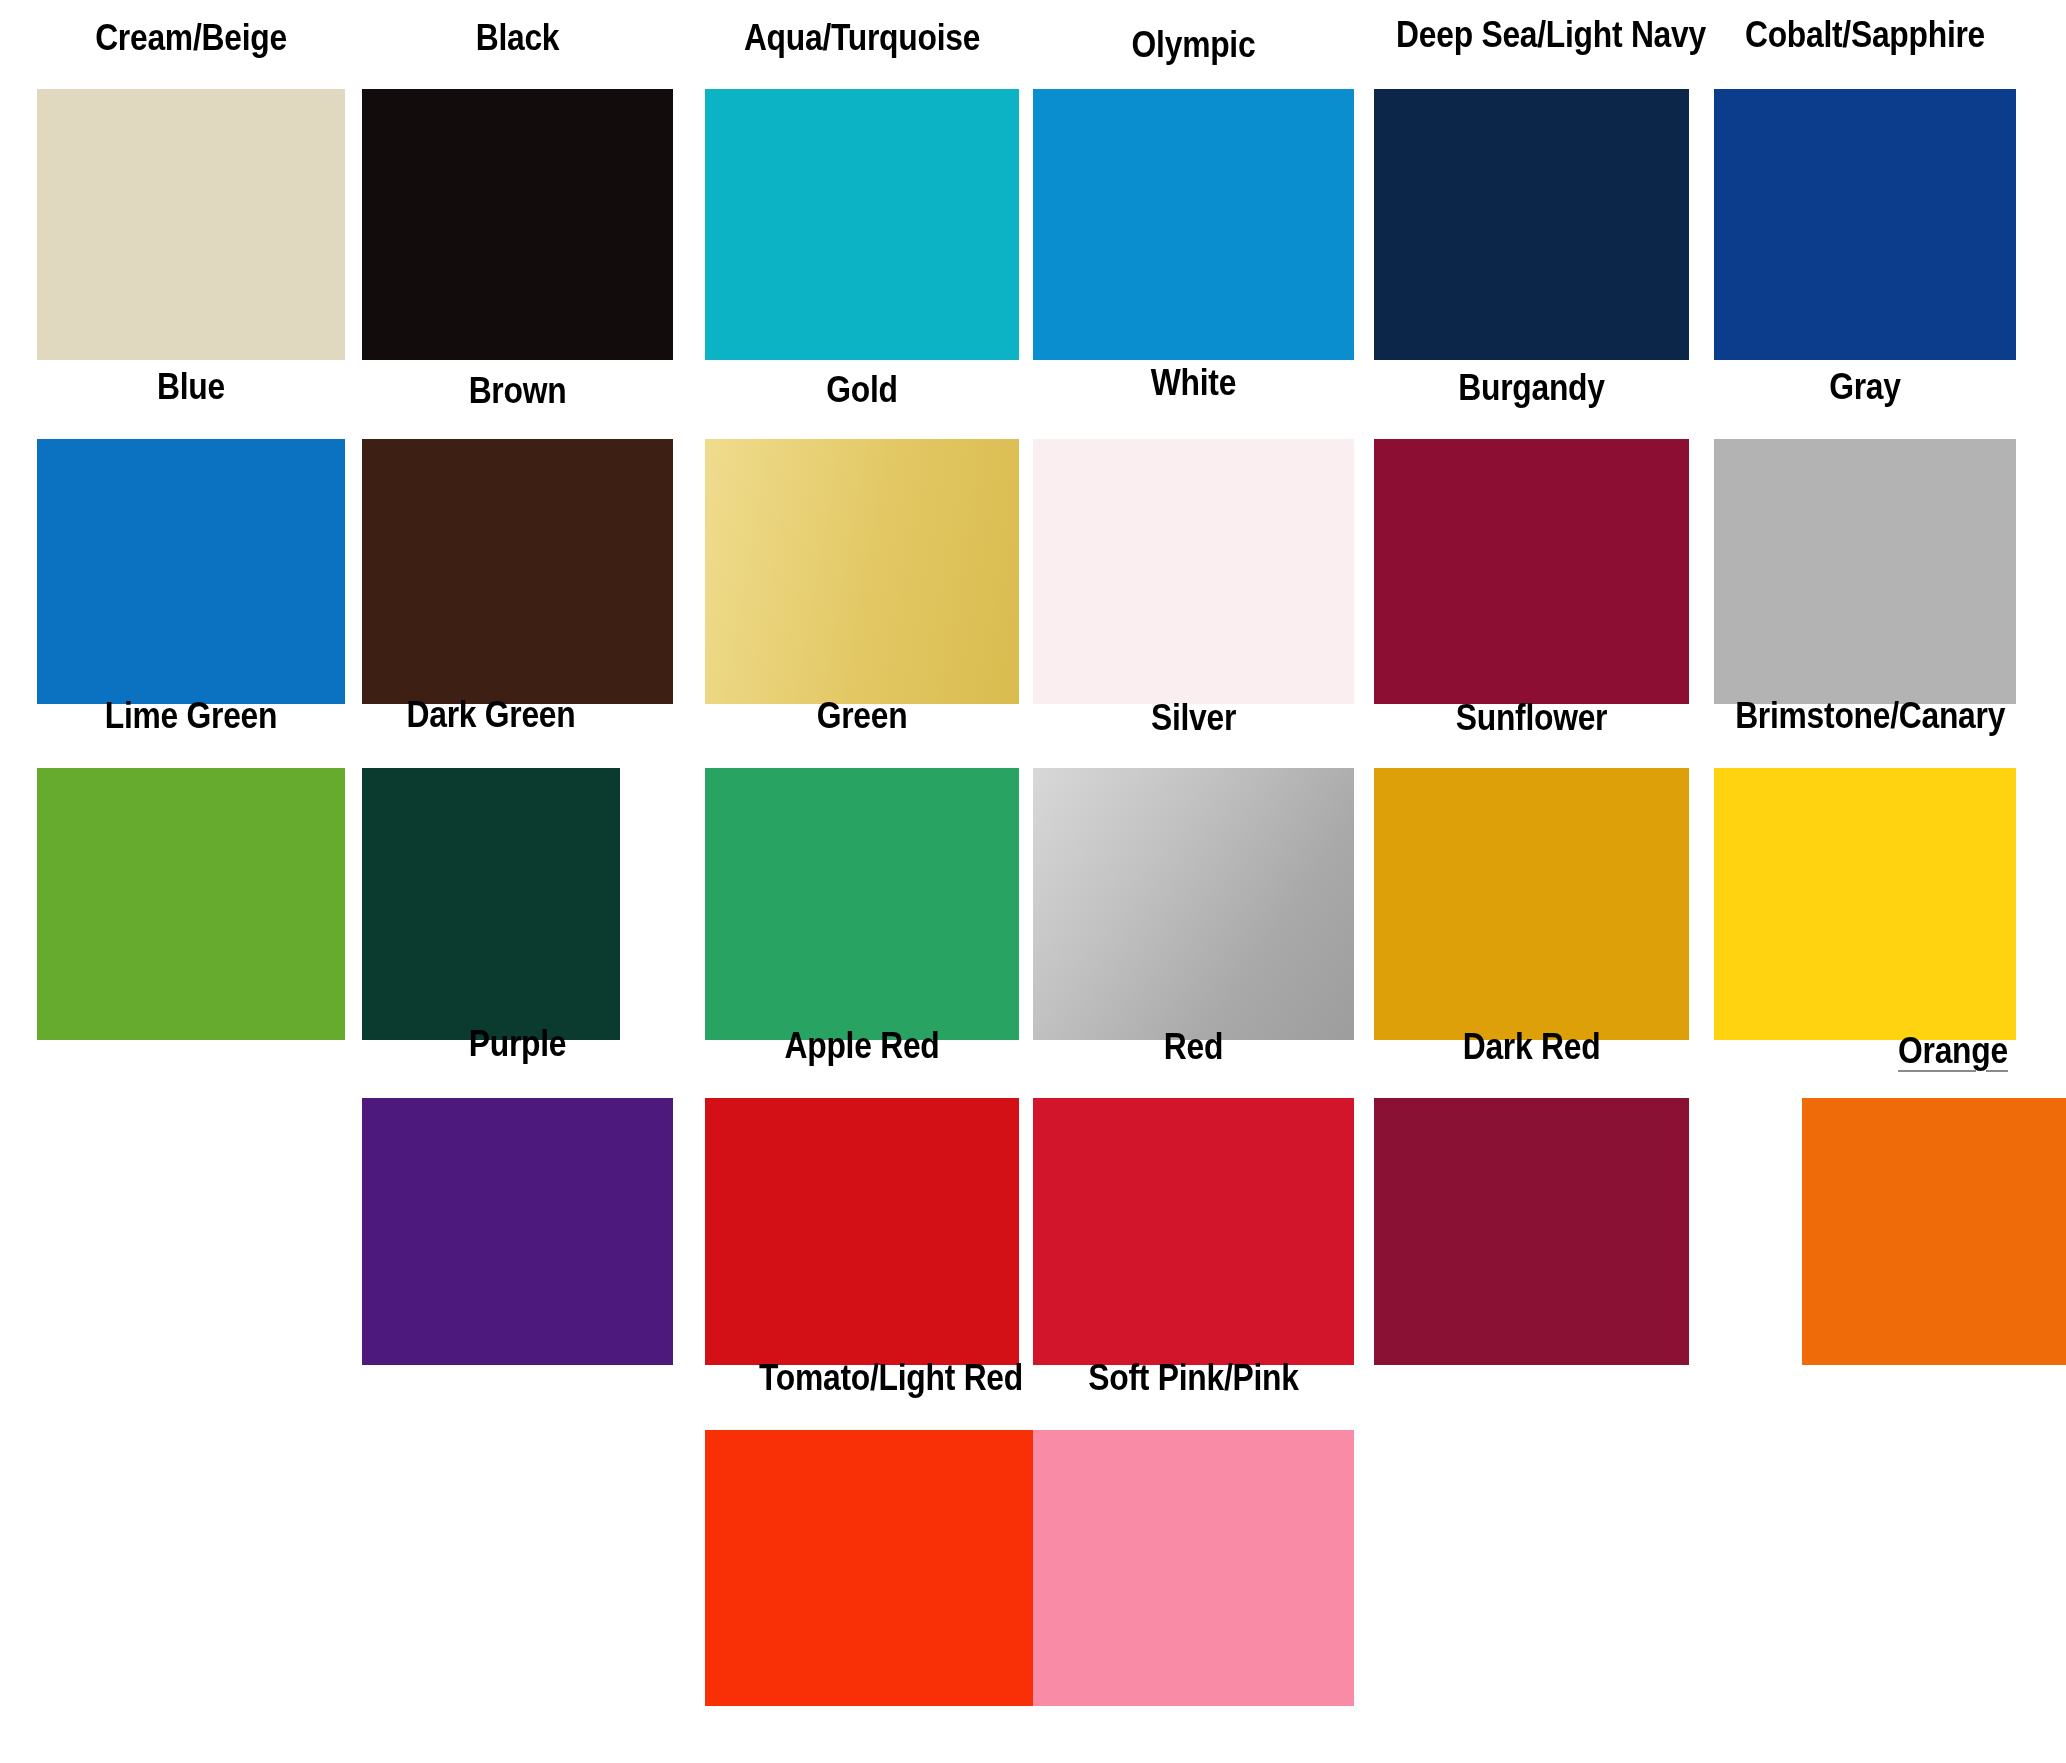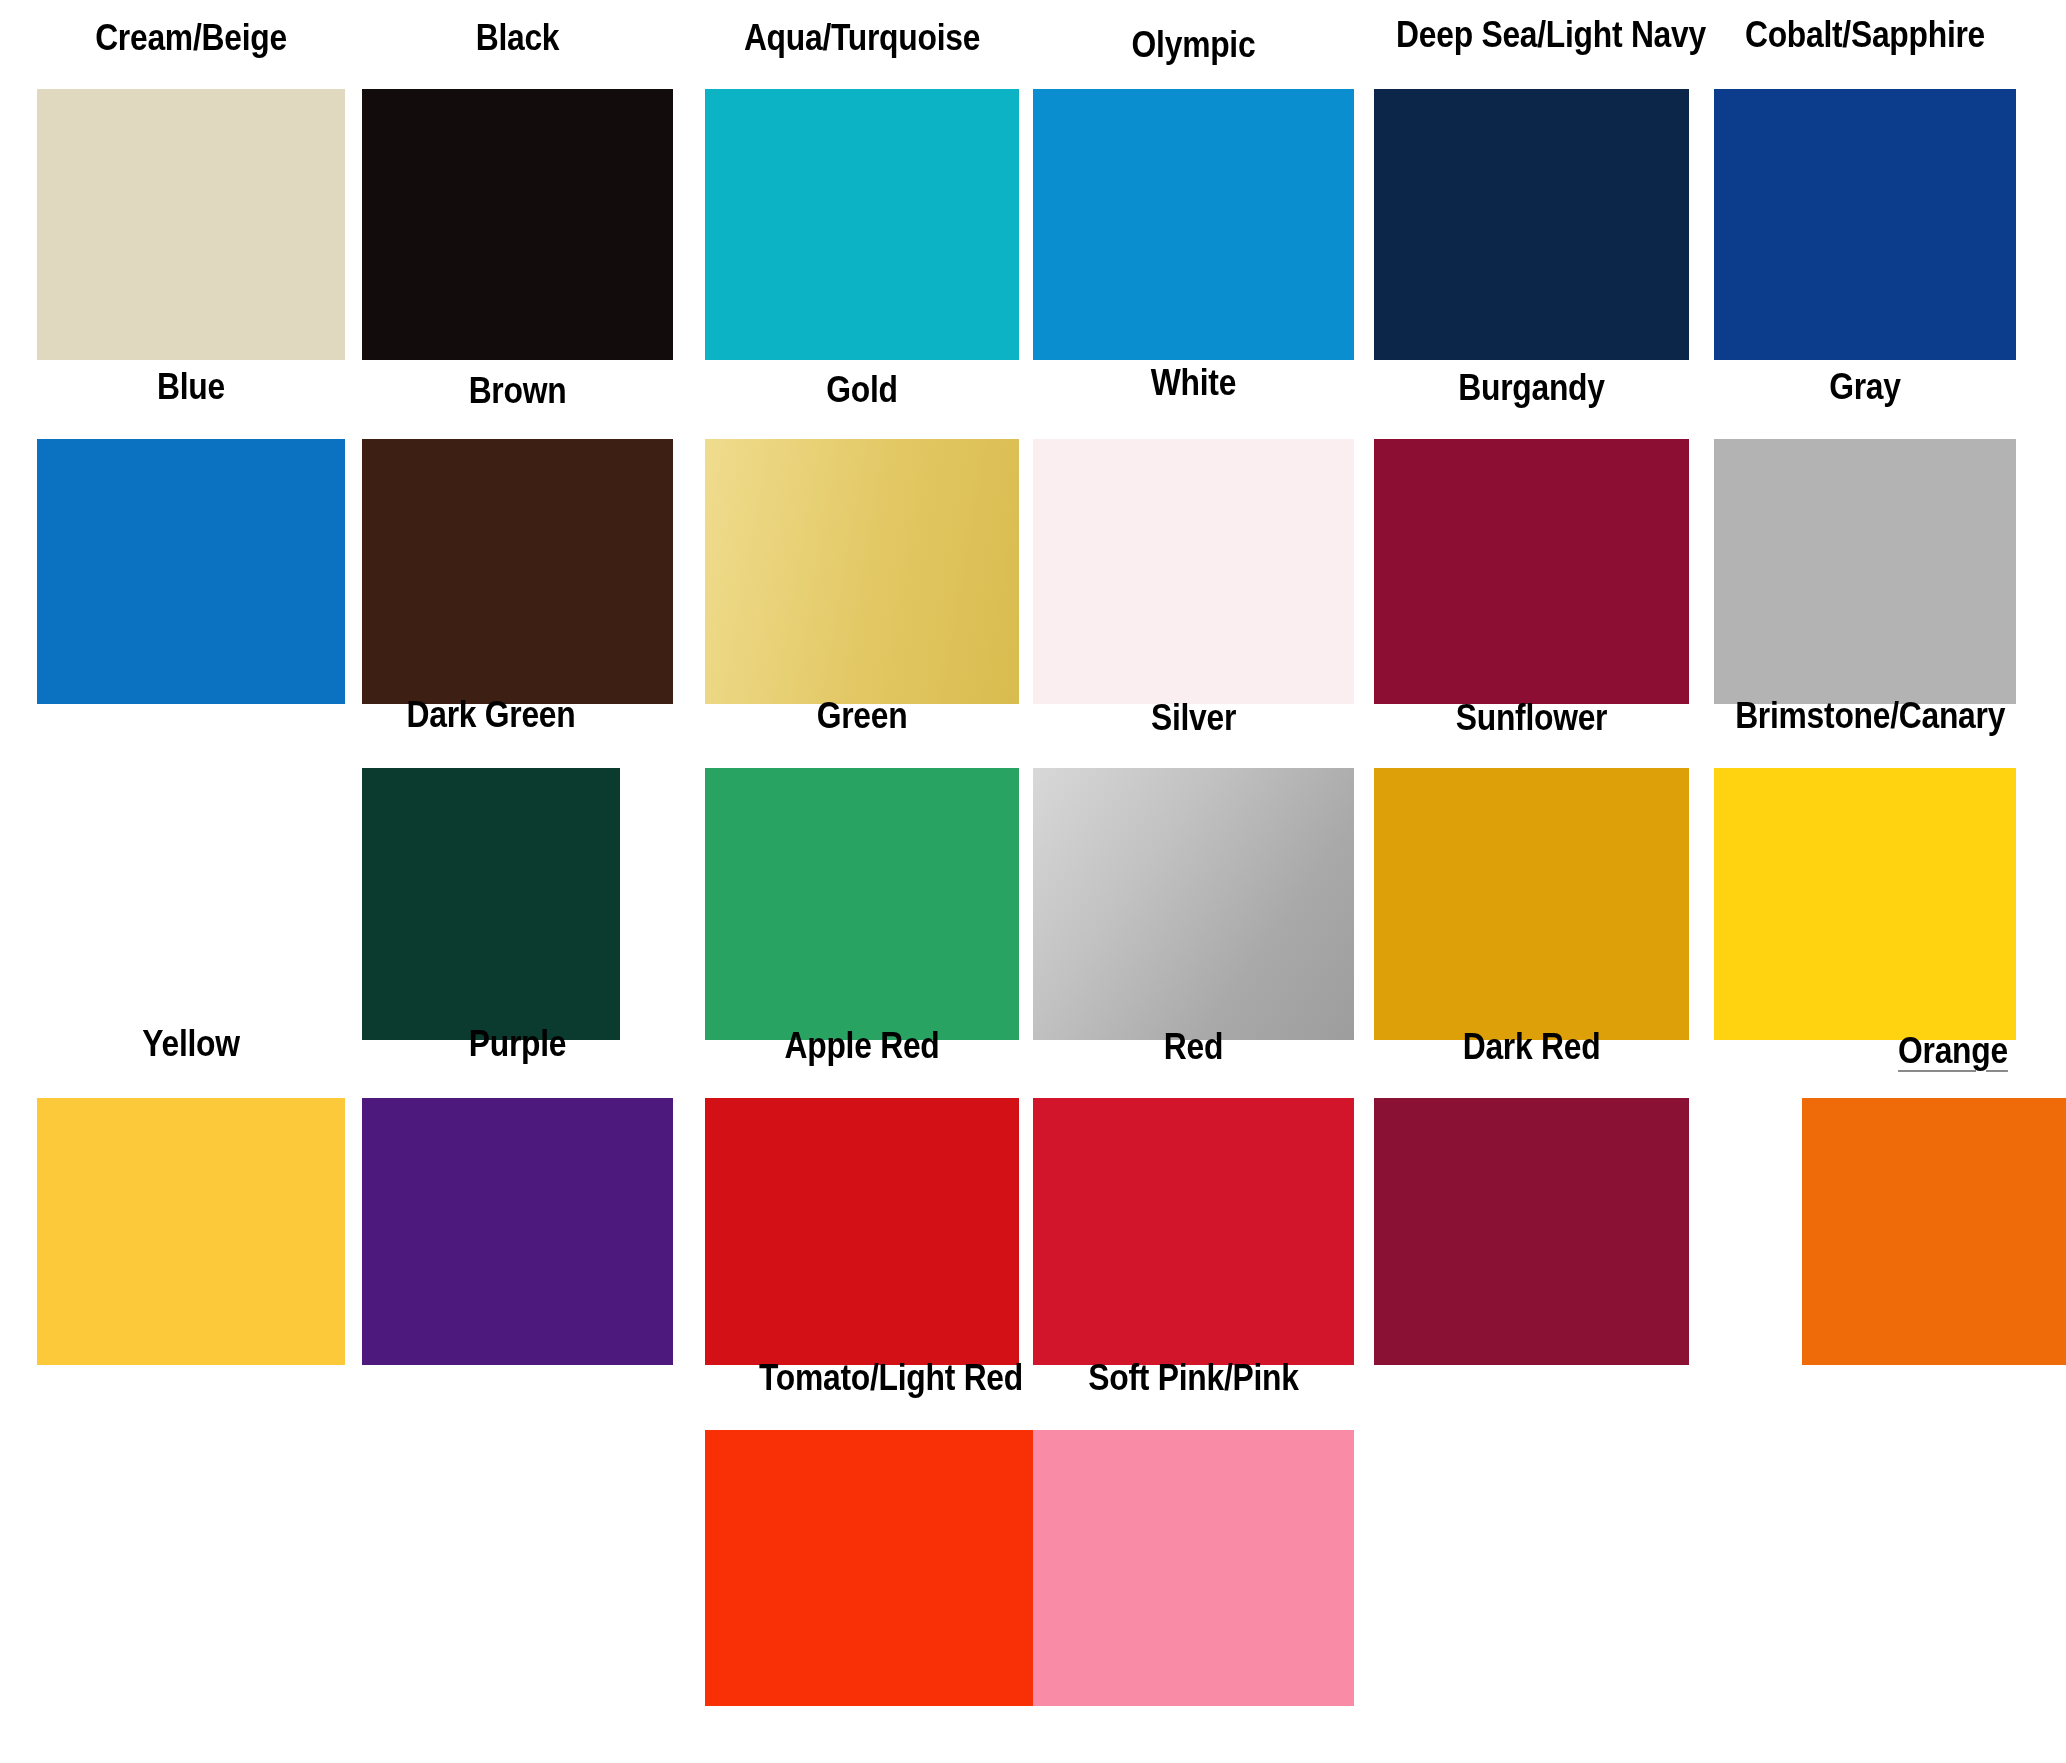--- a/index.html
+++ b/index.html
@@ -93,43 +93,43 @@
       <div class="swatch-chip" style="top: 439px; height: 265px; background: rgb(250, 238, 240);"></div>
     </div>
     <div class="swatch-cell" style="left: 1374px; top: 0px; width: 315px; height: 1764px;">
       <div class="swatch-label" style="top: 369px;">Burgandy</div>
       <div class="swatch-chip" style="top: 439px; height: 265px; background: rgb(140, 15, 51);"></div>
     </div>
     <div class="swatch-cell" style="left: 1714px; top: 0px; width: 302px; height: 1764px;">
       <div class="swatch-label" style="top: 368px;">Gray</div>
       <div class="swatch-chip" style="top: 439px; height: 265px; background: rgb(179, 179, 179);"></div>
     </div>
+    <div class="swatch-cell" style="left: 37px; top: 0px; width: 308px; height: 1764px;">
+      <div class="swatch-label" style="top: 697px;">Lime Green</div>
+      <div class="swatch-chip" style="top: 768px; height: 272px; background: rgb(102, 171, 45);"></div>
+    </div>
     <div class="swatch-cell" style="left: 362px; top: 0px; width: 258px; height: 1764px;">
       <div class="swatch-label" style="top: 696px;">Dark Green</div>
       <div class="swatch-chip" style="top: 768px; height: 272px; background: rgb(11, 58, 46);"></div>
     </div>
     <div class="swatch-cell" style="left: 705px; top: 0px; width: 314px; height: 1764px;">
       <div class="swatch-label" style="top: 697px;">Green</div>
       <div class="swatch-chip" style="top: 768px; height: 272px; background: rgb(41, 163, 97);"></div>
     </div>
     <div class="swatch-cell" style="left: 1033px; top: 0px; width: 321px; height: 1764px;">
       <div class="swatch-label" style="top: 699px;">Silver</div>
       <div class="swatch-chip" style="top: 768px; height: 272px; background: linear-gradient(125deg, rgb(216, 216, 216) 0%, rgb(194, 194, 194) 35%, rgb(169, 169, 169) 70%, rgb(157, 157, 157) 100%);"></div>
     </div>
     <div class="swatch-cell" style="left: 1374px; top: 0px; width: 315px; height: 1764px;">
       <div class="swatch-label" style="top: 699px;">Sunflower</div>
       <div class="swatch-chip" style="top: 768px; height: 272px; background: rgb(222, 160, 8);"></div>
     </div>
     <div class="swatch-cell" style="left: 1714px; top: 0px; width: 302px; height: 1764px;">
       <div class="swatch-label" style="top: 697px;">Brimstone/Canary</div>
       <div class="swatch-chip" style="top: 768px; height: 272px; background: rgb(255, 211, 16);"></div>
-    </div>
-    <div class="swatch-cell" style="left: 37px; top: 0px; width: 308px; height: 1764px;">
-      <div class="swatch-label" style="top: 1025px;">Yellow</div>
-      <div class="swatch-chip" style="top: 1098px; height: 267px; background: rgb(252, 201, 59);"></div>
     </div>
     <div class="swatch-cell" style="left: 362px; top: 0px; width: 311px; height: 1764px;">
       <div class="swatch-label" style="top: 1025px;">Purple</div>
       <div class="swatch-chip" style="top: 1098px; height: 267px; background: rgb(77, 25, 125);"></div>
     </div>
     <div class="swatch-cell" style="left: 705px; top: 0px; width: 314px; height: 1764px; text-decoration: underline;">
       <div class="swatch-label" style="top: 1027px;">Apple Red</div>
       <div class="swatch-chip" style="top: 1098px; height: 267px; background: rgb(210, 16, 22);"></div>
     </div>
     <div class="swatch-cell" style="left: 1033px; top: 0px; width: 321px; height: 1764px;">

